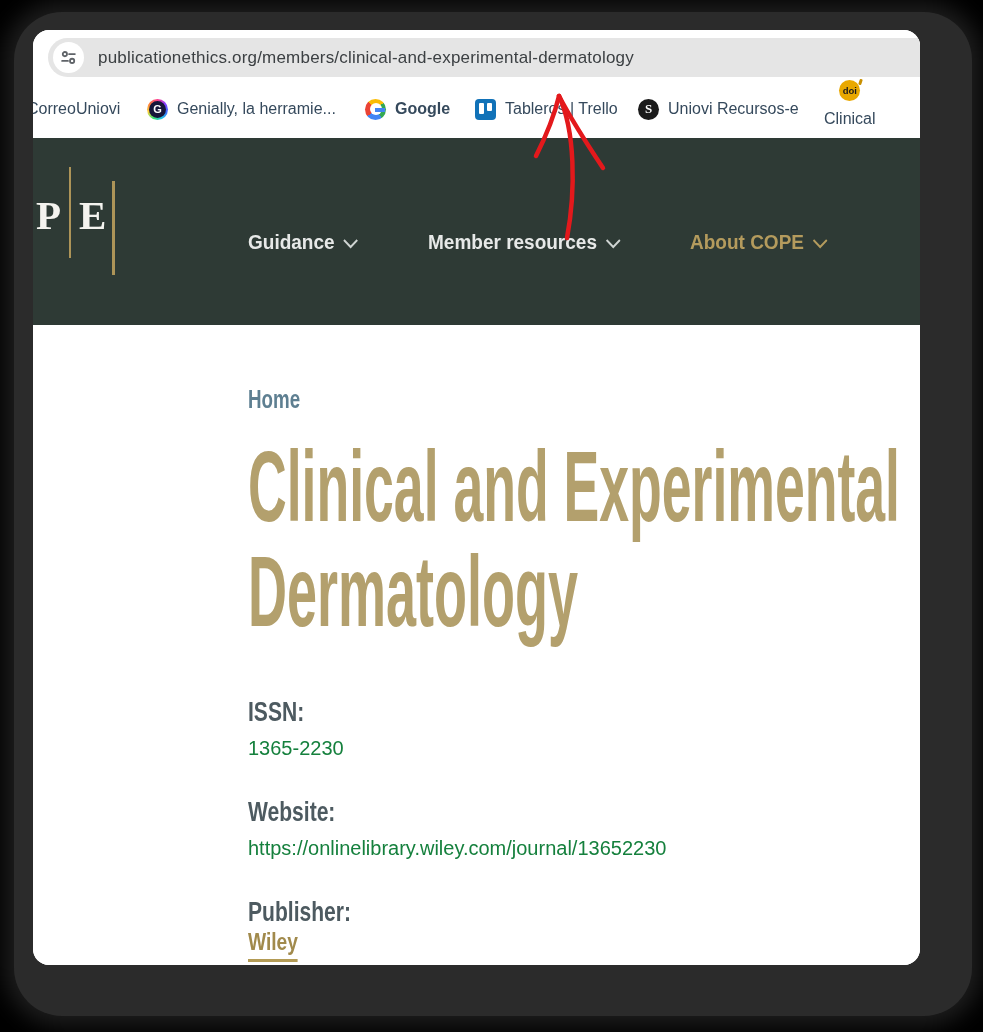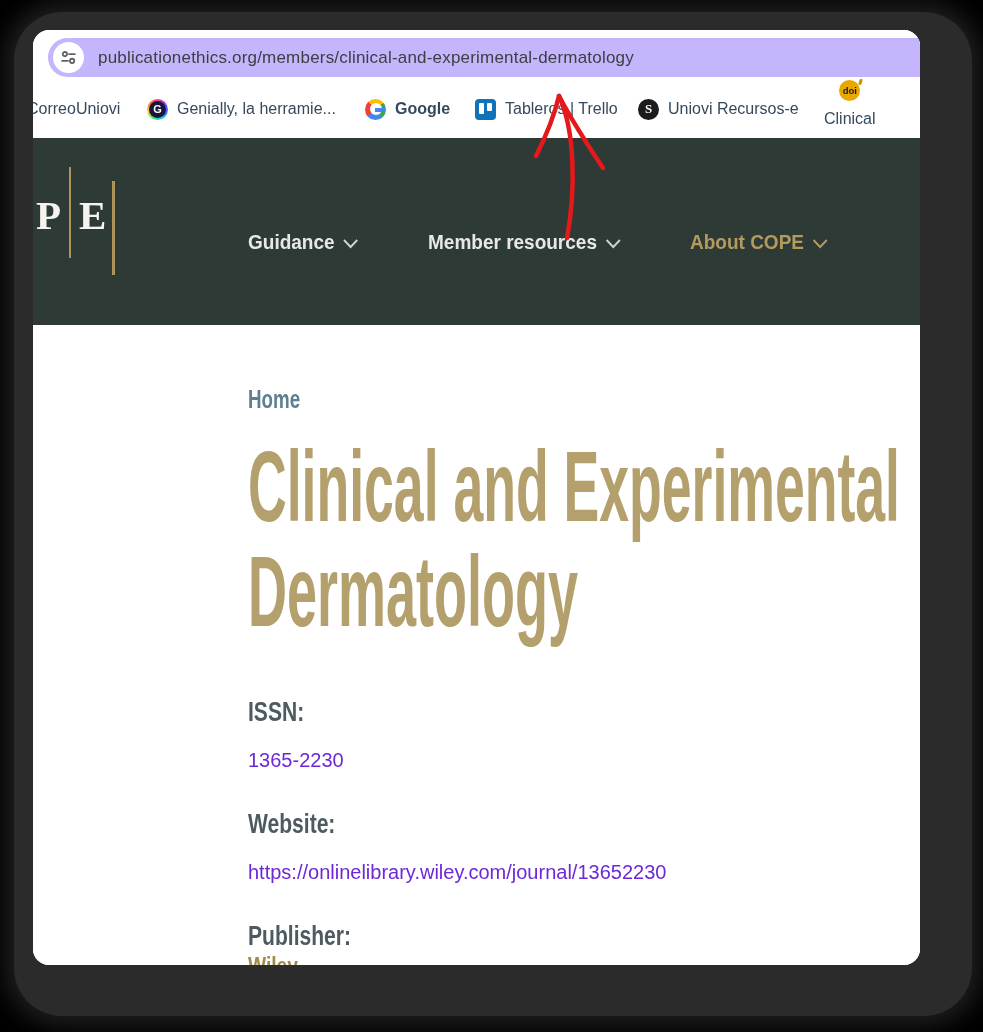--- a/index.html
+++ b/index.html
@@ -15,21 +15,21 @@
   }
   .browser {
     position:absolute; left:33px; top:30px; width:887px; height:935px;
     background:#ffffff; border-radius:16px; overflow:hidden;
   }
 
   
   .urlbar-strip { position:absolute; left:0; top:0; right:0; height:50px; background:#fff; }
   .url-pill {
     position:absolute; left:15px; top:8px; right:-24px; height:39px;
-    background:#c4b5fd; border-radius:20px 0 0 20px;
+    background:#e5e5e5; border-radius:20px 0 0 20px;
     display:flex; align-items:center; cursor:text;
   }
   .tune-circle {
     width:31px; height:31px; border-radius:50%; background:#fff;
     margin-left:5px; display:flex; align-items:center; justify-content:center;
     flex:0 0 auto; cursor:pointer;
   }
   .url-text {
     margin-left:14px; font-size:17px; color:#3c4043; letter-spacing:.2px;
     white-space:nowrap;
@@ -134,21 +134,21 @@
   .title-svg text {
     font-family:"Liberation Sans", sans-serif; font-weight:bold; fill:#b3a06d; font-size:100px;
   }
   .field-heading {
     font-size:27px; font-weight:bold; color:#4d5a60; line-height:30px;
     transform:scaleX(.78); transform-origin:left; white-space:nowrap;
   }
   .fh-issn      { margin-top:46px; }
   .fh-website   { margin-top:36px; }
   .fh-publisher { margin-top:36px; }
-  .field-value { font-size:20px; color:#6d28d9; line-height:26px; margin-top:20px; white-space:nowrap; }
+  .field-value { font-size:20px; color:#15803d; line-height:26px; margin-top:8px; white-space:nowrap; }
   .publisher-link {
     display:inline-block; margin-top:3px; font-size:24px; font-weight:bold; color:#a18a4c;
     line-height:24px; padding-bottom:5px; border-bottom:3px solid #b39b55;
     transform:scaleX(.8); transform-origin:left; cursor:pointer;
   }
 
   
   .anno-arrow { position:absolute; left:480px; top:55px; z-index:30; pointer-events:none; }
 </style>
 </head>

